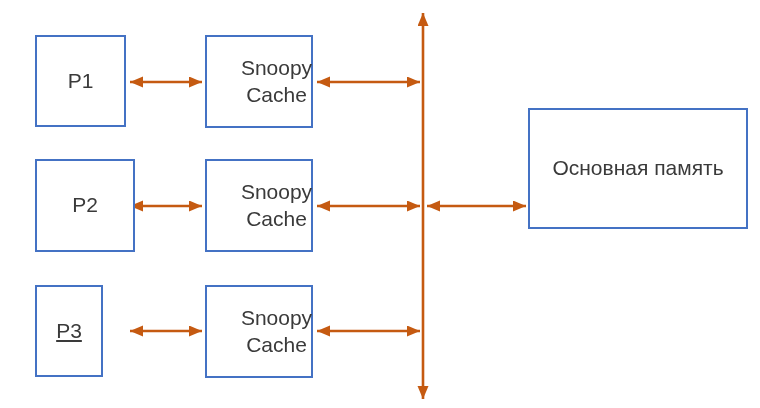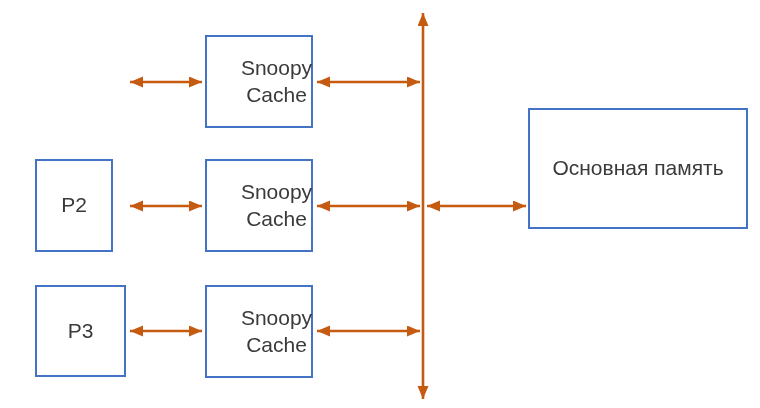--- a/index.html
+++ b/index.html
@@ -33,22 +33,22 @@
     text-align: center;
     color: var(--text);
     font-size: 21px;
     line-height: 1.28;
   }
   .node .label {
     display: block;
     max-width: 90%;
   }
   .node-p1  { left: 35px;  top: 35px;  width: 91px;  height: 92px; }
-  .node-p2  { left: 35px;  top: 159px; width: 78px;  height: 93px; }
-  .node-p3  { left: 35px;  top: 285px; width: 91px;  height: 92px; }
+  .node-p2  { left: 35px;  top: 159px; width: 100px;  height: 93px; }
+  .node-p3  { left: 35px;  top: 285px; width: 68px;  height: 92px; text-decoration: underline; }
   .node-c1  { left: 205px; top: 35px;  width: 108px; height: 93px; }
   .node-c2  { left: 205px; top: 159px; width: 108px; height: 93px; }
   .node-c3  { left: 205px; top: 285px; width: 108px; height: 93px; }
   .node-mem { left: 528px; top: 108px; width: 220px; height: 121px; }
   .node-c1 .label, .node-c2 .label, .node-c3 .label { max-width: 80px; margin-left: 35px; }
   svg.wires {
     position: absolute;
     left: 0; top: 0;
     width: 760px;
     height: 408px;
@@ -79,20 +79,23 @@
     <line x1="130" y1="206" x2="202" y2="206" marker-start="url(#ah)" marker-end="url(#ah)"></line>
     <line x1="130" y1="331" x2="202" y2="331" marker-start="url(#ah)" marker-end="url(#ah)"></line>
 
     <line x1="317" y1="82" x2="420" y2="82" marker-start="url(#ah)" marker-end="url(#ah)"></line>
     <line x1="317" y1="206" x2="420" y2="206" marker-start="url(#ah)" marker-end="url(#ah)"></line>
     <line x1="317" y1="331" x2="420" y2="331" marker-start="url(#ah)" marker-end="url(#ah)"></line>
 
     <line x1="427" y1="206" x2="526" y2="206" marker-start="url(#ah)" marker-end="url(#ah)"></line>
   </svg>
 
+  <div class="node node-p1">
+    <span class="label">P1</span>
+  </div>
   <div class="node node-p2">
     <span class="label">P2</span>
   </div>
   <div class="node node-p3">
     <span class="label">P3</span>
   </div>
 
   <div class="node node-c1">
     <span class="label">Snoopy Cache</span>
   </div>

